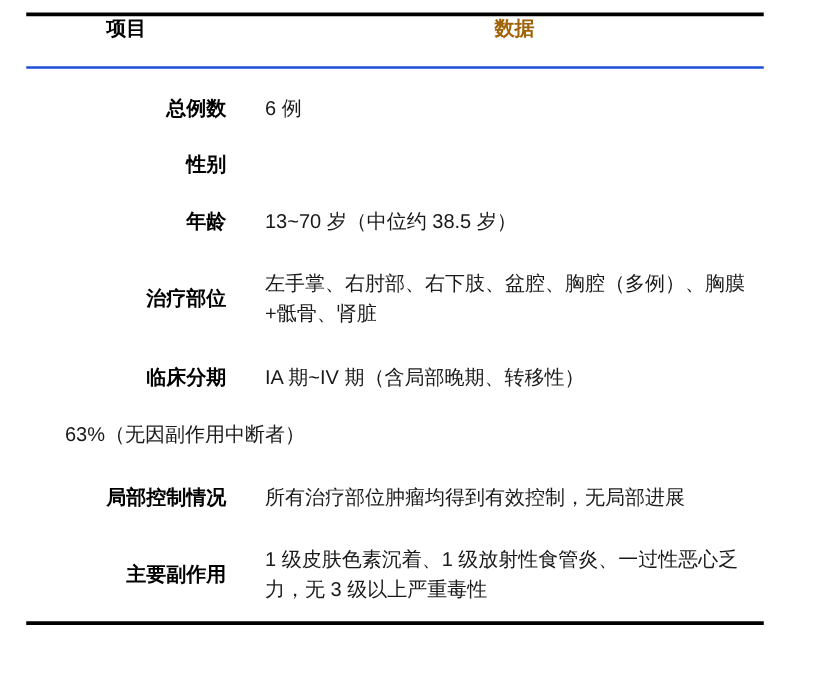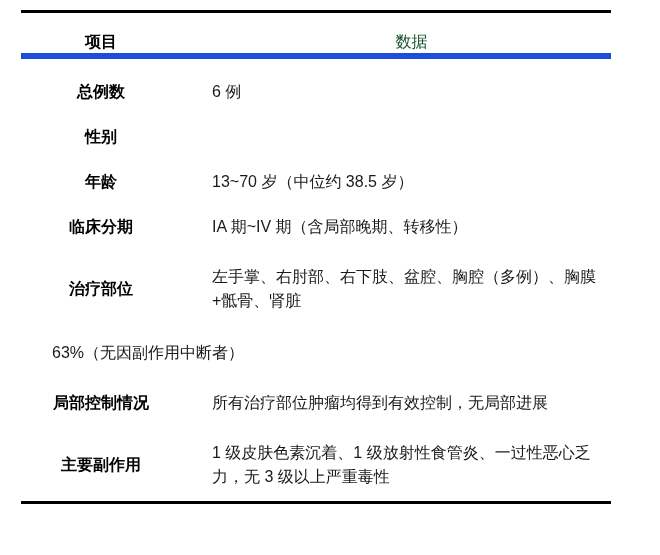--- a/index.html
+++ b/index.html
@@ -20,48 +20,48 @@
     left: 21px;
     top: 10px;
     width: 590px;
     border-top: 3px solid #000000;
     border-bottom: 3px solid #000000;
     box-sizing: border-box;
   }
   .header-row {
     display: flex;
     height: 40px;
-    border-bottom: 6px solid #1d4ed8;
-    align-items: flex-end;
+    border-bottom: 2px solid #1d4ed8;
+    align-items: flex-start;
   }
   .col-label-head {
     width: 160px;
     text-align: center;
     font-weight: bold;
     font-size: 16px;
     color: #000000;
   }
   .col-data-head {
     flex: 1;
     padding-left: 31px;
     text-align: center;
-    font-weight: normal;
+    font-weight: bold;
     font-size: 16px;
-    color: #14532d;
+    color: #a16207;
   }
   .rows {
     padding-top: 10px;
   }
   .row {
     display: flex;
     align-items: center;
   }
   .row .label {
     width: 160px;
-    text-align: center;
+    text-align: right;
     font-weight: bold;
     font-size: 16px;
     color: #000000;
     line-height: 20px;
   }
   .row .value {
     flex: 1;
     padding-left: 31px;
     padding-right: 6px;
     font-size: 16px;
@@ -97,29 +97,29 @@
 
       <div class="row h45">
         <div class="label">性别</div>
       </div>
 
       <div class="row h45">
         <div class="label">年龄</div>
         <div class="value">13~70 岁（中位约 38.5 岁）</div>
       </div>
 
-      <div class="row h45">
-        <div class="label">临床分期</div>
-        <div class="value">IA 期~IV 期（含局部晚期、转移性）</div>
-      </div>
-
       <div class="row h80">
         <div class="label">治疗部位</div>
         <div class="value">左手掌、右肘部、右下肢、盆腔、胸腔（多例）、胸膜
 +骶骨、肾脏</div>
+      </div>
+
+      <div class="row h45">
+        <div class="label">临床分期</div>
+        <div class="value">IA 期~IV 期（含局部晚期、转移性）</div>
       </div>
 
       <div class="row h48">
         <div class="value">63%（无因副作用中断者）</div>
       </div>
 
 
       <div class="row h52">
         <div class="label">局部控制情况</div>
         <div class="value">所有治疗部位肿瘤均得到有效控制，无局部进展</div>

